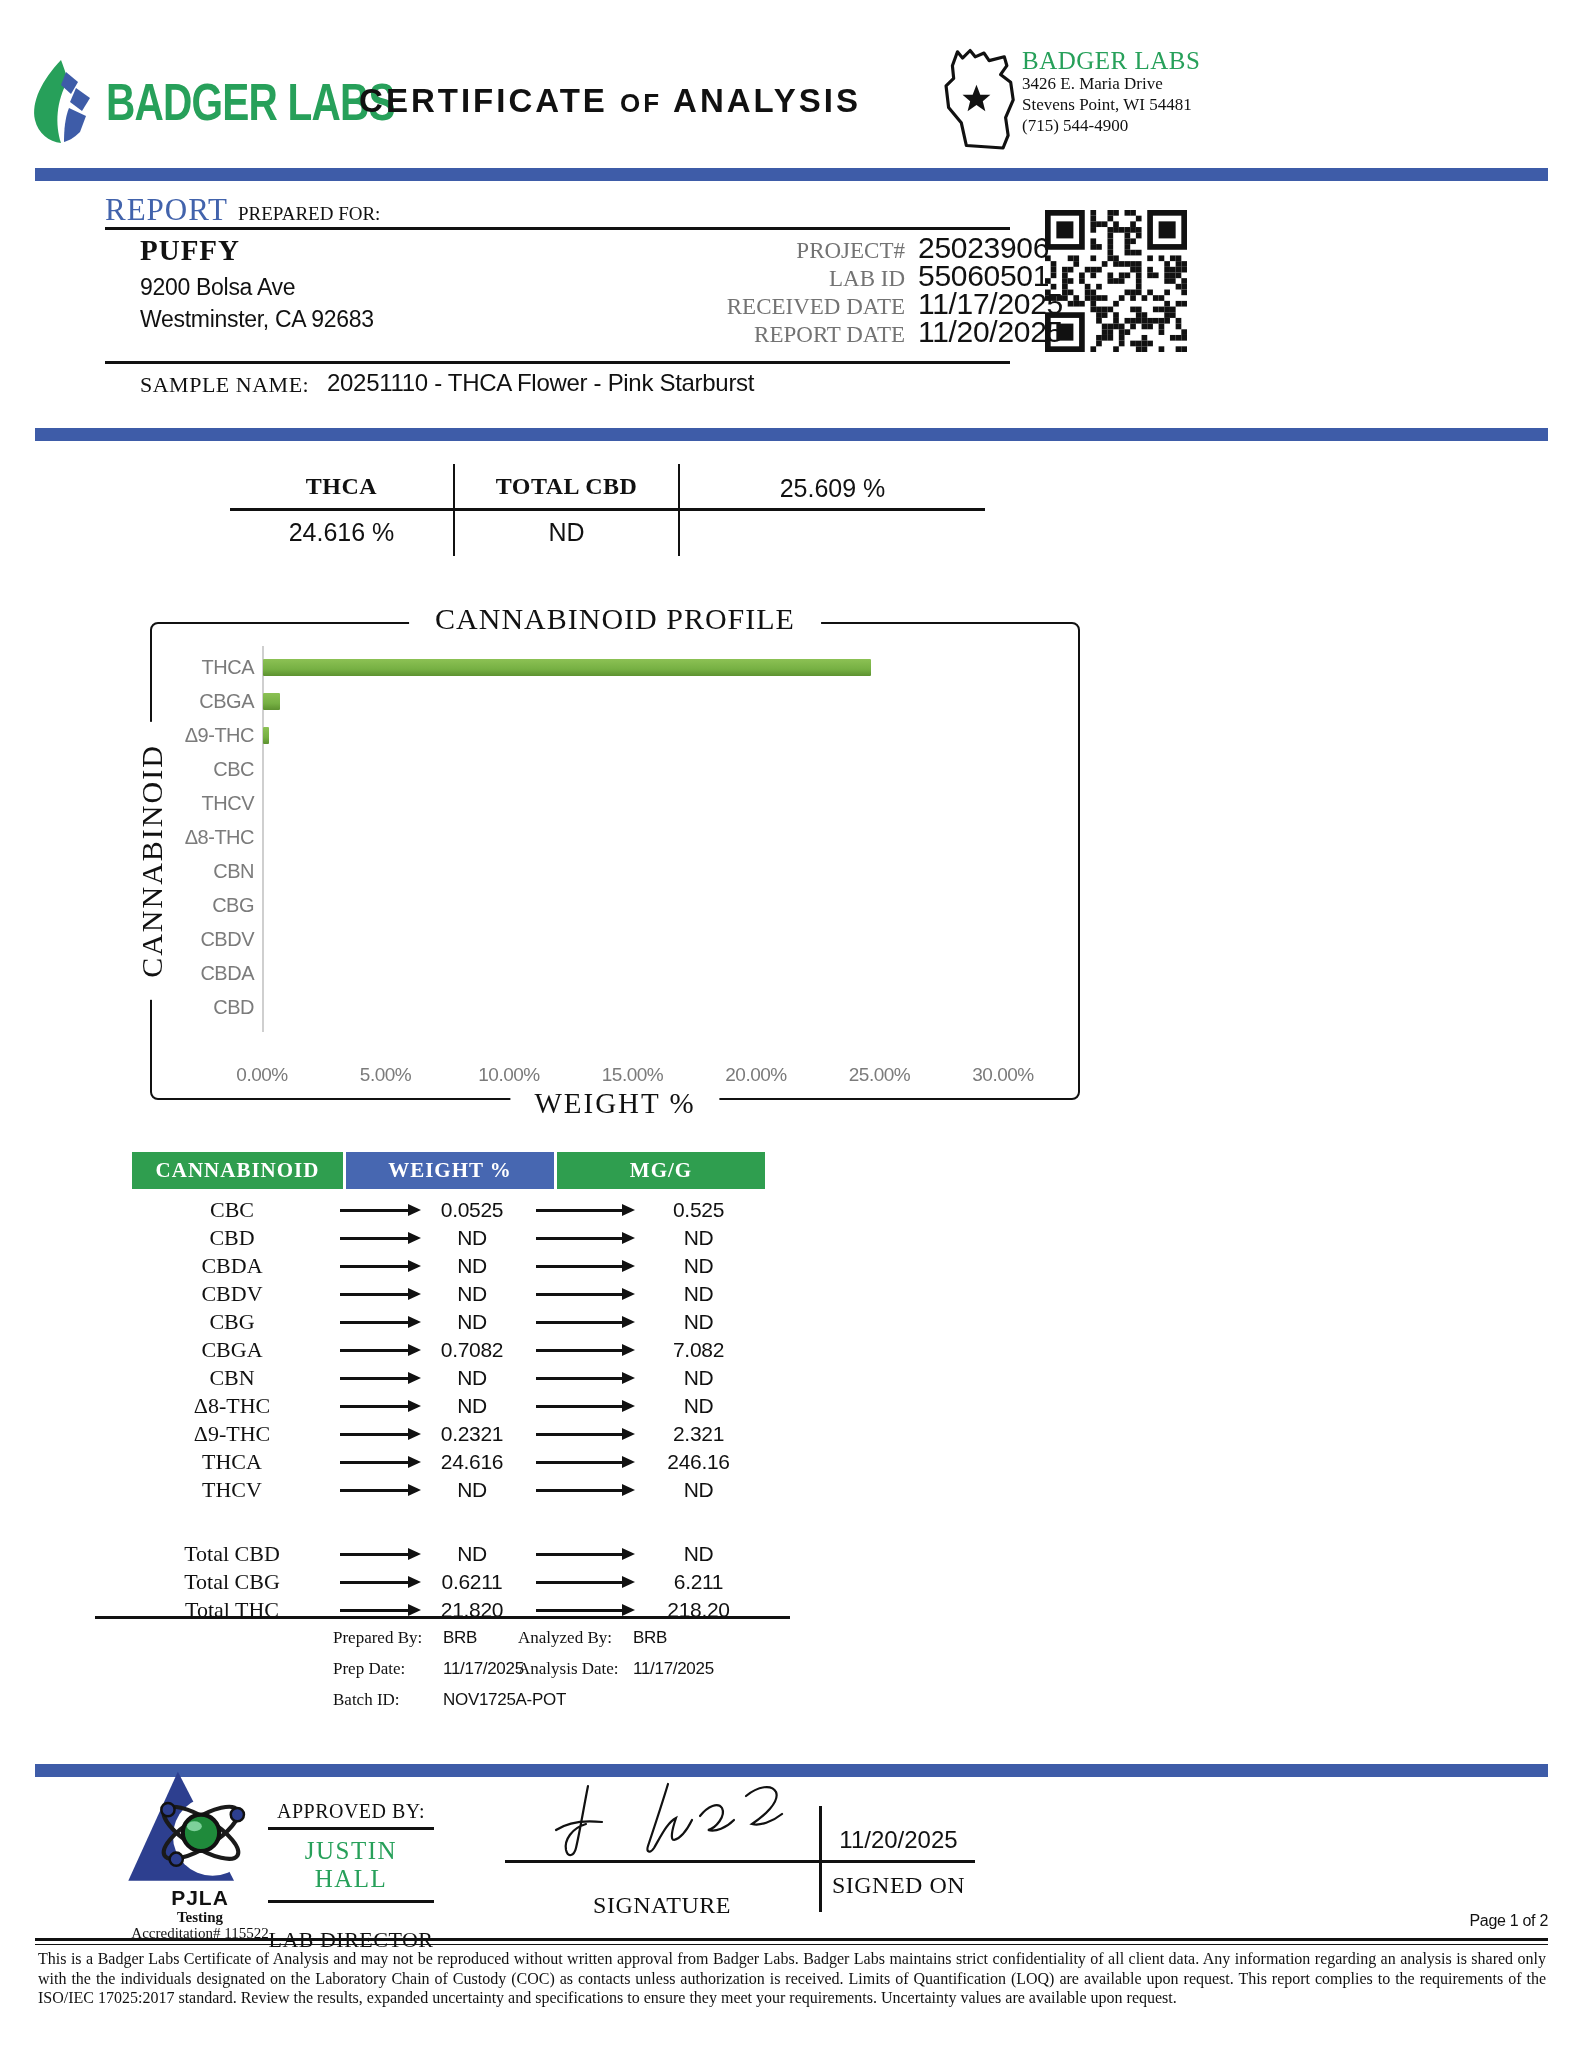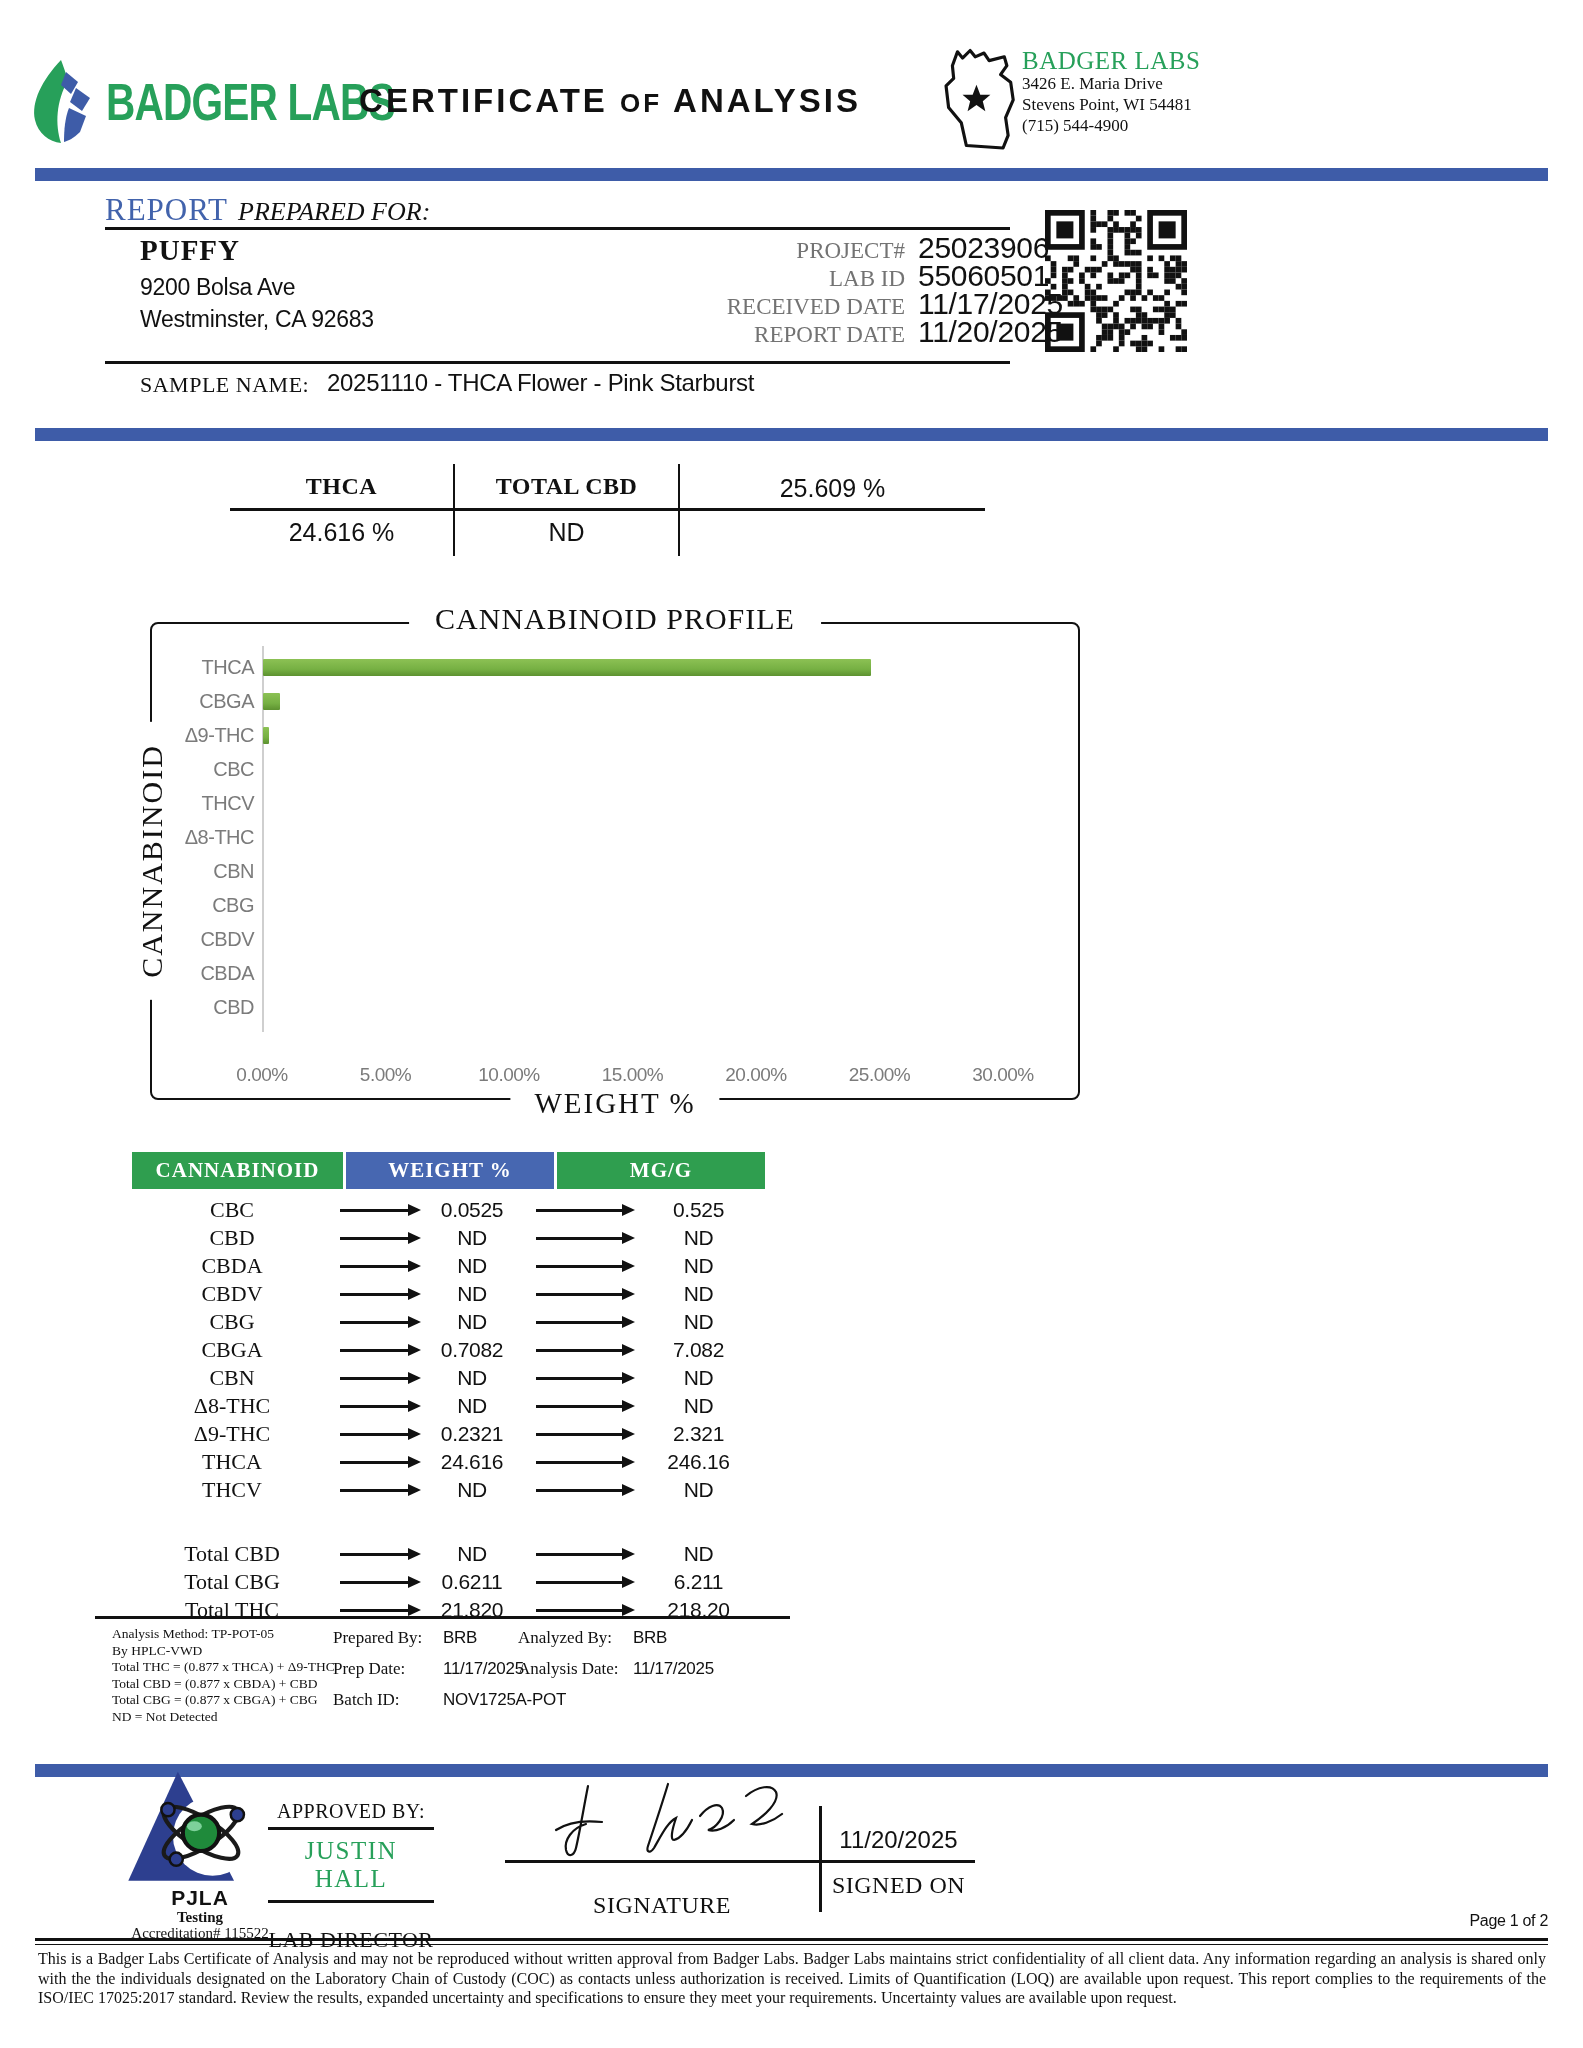--- a/index.html
+++ b/index.html
@@ -16,21 +16,21 @@
     font-weight:700;font-size:33px;letter-spacing:3px;white-space:nowrap;}
   .coa-title .of{font-size:26px;}
   .lab-block{left:1022px;top:50px;width:260px;line-height:21px;}
   .lab-name{color:#27a05a;font-size:25px;letter-spacing:.5px;margin-bottom:2px;}
   .lab-line{font-size:17px;color:#111;}
   .bar{left:35px;width:1513px;height:13px;background:#3e5ca8;}
 
   
   .rep-head{left:105px;top:192px;white-space:nowrap;}
   .rep-accent{color:#4263ac;font-size:31px;letter-spacing:1px;}
-  .rep-rest{color:#111;font-size:26px;margin-left:10px;font-style:italic;}
+  .rep-rest{color:#111;font-size:19px;margin-left:10px;}
   .rule{background:#111;}
   .client-name{left:140px;top:234px;font-size:29px;font-weight:700;letter-spacing:1px;}
   .client-a1{left:140px;top:274px;font-size:23px;}
   .client-a2{left:140px;top:306px;font-size:23px;}
   .fields{left:660px;top:231px;width:420px;}
   .field-row{display:flex;height:28px;align-items:baseline;}
   .flabel{width:245px;text-align:right;color:#737373;font-size:23px;font-family:"Liberation Serif",serif;}
   .fvalue{margin-left:13px;font-family:"Liberation Sans",sans-serif;font-size:30px;letter-spacing:-0.3px;}
   .sample-label{left:140px;top:372px;font-size:22px;letter-spacing:.5px;}
   .sample-name{left:327px;top:369px;font-size:24px;}
@@ -554,28 +554,20 @@
       <div class="ct-row">
         <div class="ct-name">Total THC</div>
         <div class="arr"></div>
         <div class="ct-val">21.820</div>
         <div class="arr"></div>
         <div class="ct-val">218.20</div>
       </div>
     </div>
   <div class="abs ct-rule"></div>
 
-  <div class="abs notes-left" id="notesLeft">
-      <div>Analysis Method: TP-POT-05</div>
-      <div>By HPLC-VWD</div>
-      <div>Total THC = (0.877 x  THCA) + Δ9-THC</div>
-      <div>Total CBD = (0.877 x  CBDA) + CBD</div>
-      <div>Total CBG = (0.877 x  CBGA) + CBG</div>
-      <div>ND = Not Detected</div>
-    </div>
   <div class="abs note-pairs mid-pairs" id="notesMid">
       <div class="np-row">
         <div class="np-label">Prepared By:</div>
         <div class="np-value">BRB</div>
       </div>
       <div class="np-row">
         <div class="np-label">Prep Date:</div>
         <div class="np-value">11/17/2025</div>
       </div>
       <div class="np-row">

